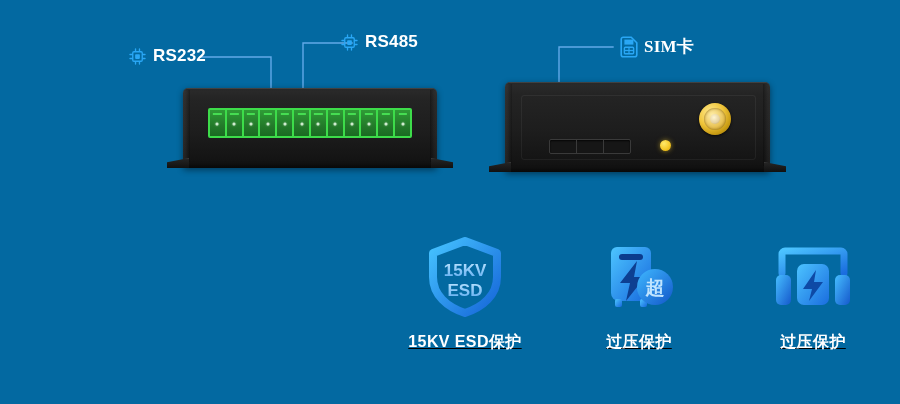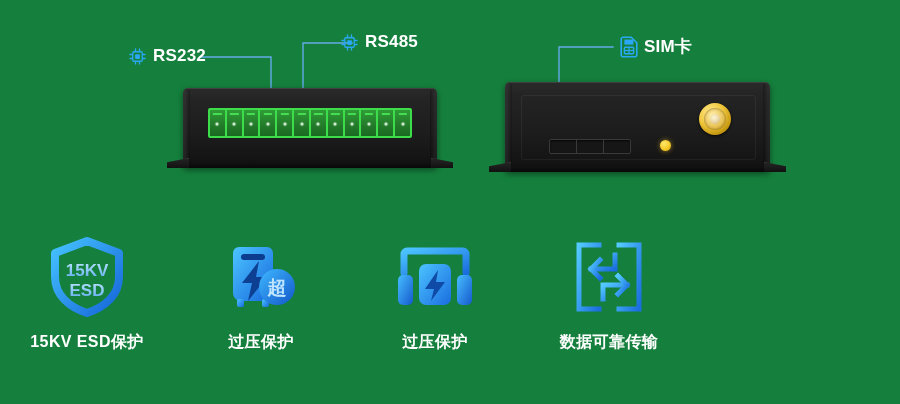--- a/index.html
+++ b/index.html
@@ -10,21 +10,21 @@
     width: 900px;
     height: 404px;
     overflow: hidden;
     font-family: "Liberation Sans", "DejaVu Sans", sans-serif;
     background: #00337a;
   }
   #stage {
     position: relative;
     width: 900px;
     height: 404px;
-    background: #15803d;
+    background: #0369a1;
     overflow: hidden;
   }
 
   
   .callout {
     position: absolute;
     display: flex;
     align-items: center;
     gap: 6px;
     white-space: nowrap;
@@ -188,22 +188,23 @@
     background: radial-gradient(circle at 40% 35%, #fff5d0, #e6d2a0 60%, #b49a62 100%);
   }
 
   
   .features {
     position: absolute;
     left: 0;
     top: 236px;
     width: 900px;
     display: flex;
-    justify-content: flex-start;
+    justify-content: flex-end;
     align-items: flex-start;
+    text-decoration: underline;
   }
   .feature {
     width: 174px;
     display: flex;
     flex-direction: column;
     align-items: center;
   }
   .feature .glyph {
     height: 82px;
     display: flex;
@@ -272,21 +273,21 @@
           <line x1="2.5" y1="14.5" x2="5.5" y2="14.5"></line>
           <line x1="18.5" y1="9.5" x2="21.5" y2="9.5"></line>
           <line x1="18.5" y1="14.5" x2="21.5" y2="14.5"></line>
         </g>
         <rect x="9" y="9" width="6" height="6" rx="1" fill="#2aa7f5"></rect>
       </svg>
     </span>
     <span class="lbl">RS485</span>
   </div>
 
-  <div class="callout" style="left:620px; top:35px;">
+  <div class="callout" style="left:620px; top:35px;font-family:Liberation Serif, serif;">
     <span class="ic">
       <svg width="18" height="22" viewBox="0 0 18 22">
         <path d="M1.2,3.2 A2,2 0 0 1 3.2,1.2 L11.2,1.2 L16.8,6.8 L16.8,18.8 A2,2 0 0 1 14.8,20.8 L3.2,20.8 A2,2 0 0 1 1.2,18.8 Z" fill="none" stroke="#2aa7f5" stroke-width="1.6"></path>
         <rect x="4.4" y="3.6" width="9" height="5" fill="#2aa7f5"></rect>
         <rect x="4.4" y="11.2" width="9.2" height="6.6" rx="1" fill="none" stroke="#2aa7f5" stroke-width="1.4"></rect>
         <line x1="4.4" y1="14.5" x2="13.6" y2="14.5" stroke="#2aa7f5" stroke-width="1.2"></line>
         <line x1="9" y1="11.2" x2="9" y2="17.8" stroke="#2aa7f5" stroke-width="1.2"></line>
       </svg>
     </span>
     <span class="lbl">SIM卡</span>
@@ -408,41 +409,16 @@
           <rect x="64" y="38" width="15" height="30" rx="5" fill="url(#grp2)"></rect>
 
           <rect x="26" y="27" width="32" height="41" rx="7" fill="url(#grp)"></rect>
 
           <path d="M45,33 L32,52 L41,52 L38,64 L52,45 L43,45 Z" fill="#0e4aa6"></path>
         </svg>
       </div>
       <div class="cap">过压保护</div>
     </div>
 
-    <div class="feature">
-      <div class="glyph">
-        <svg width="80" height="80" viewBox="0 0 80 80">
-          <defs>
-            <linearGradient id="gdt" x1="0" y1="0" x2="1" y2="1">
-              <stop offset="0%" stop-color="#54c9ff"></stop>
-              <stop offset="100%" stop-color="#1a6ddf"></stop>
-            </linearGradient>
-          </defs>
-          <g fill="none" stroke="url(#gdt)" stroke-width="5" stroke-linecap="square" stroke-linejoin="miter">
-
-            <path d="M30,8 L10,8 L10,72 L30,72"></path>
-
-            <path d="M50,8 L70,8 L70,72 L50,72"></path>
-
-            <path d="M22,32 L46,32 L46,18"></path>
-            <path d="M22,32 L31,23 M22,32 L31,41"></path>
-
-            <path d="M58,48 L34,48 L34,62"></path>
-            <path d="M58,48 L49,39 M58,48 L49,57"></path>
-          </g>
-        </svg>
-      </div>
-      <div class="cap">数据可靠传输</div>
-    </div>
 
   </div>
 
 </div>
 
 </body></html>

